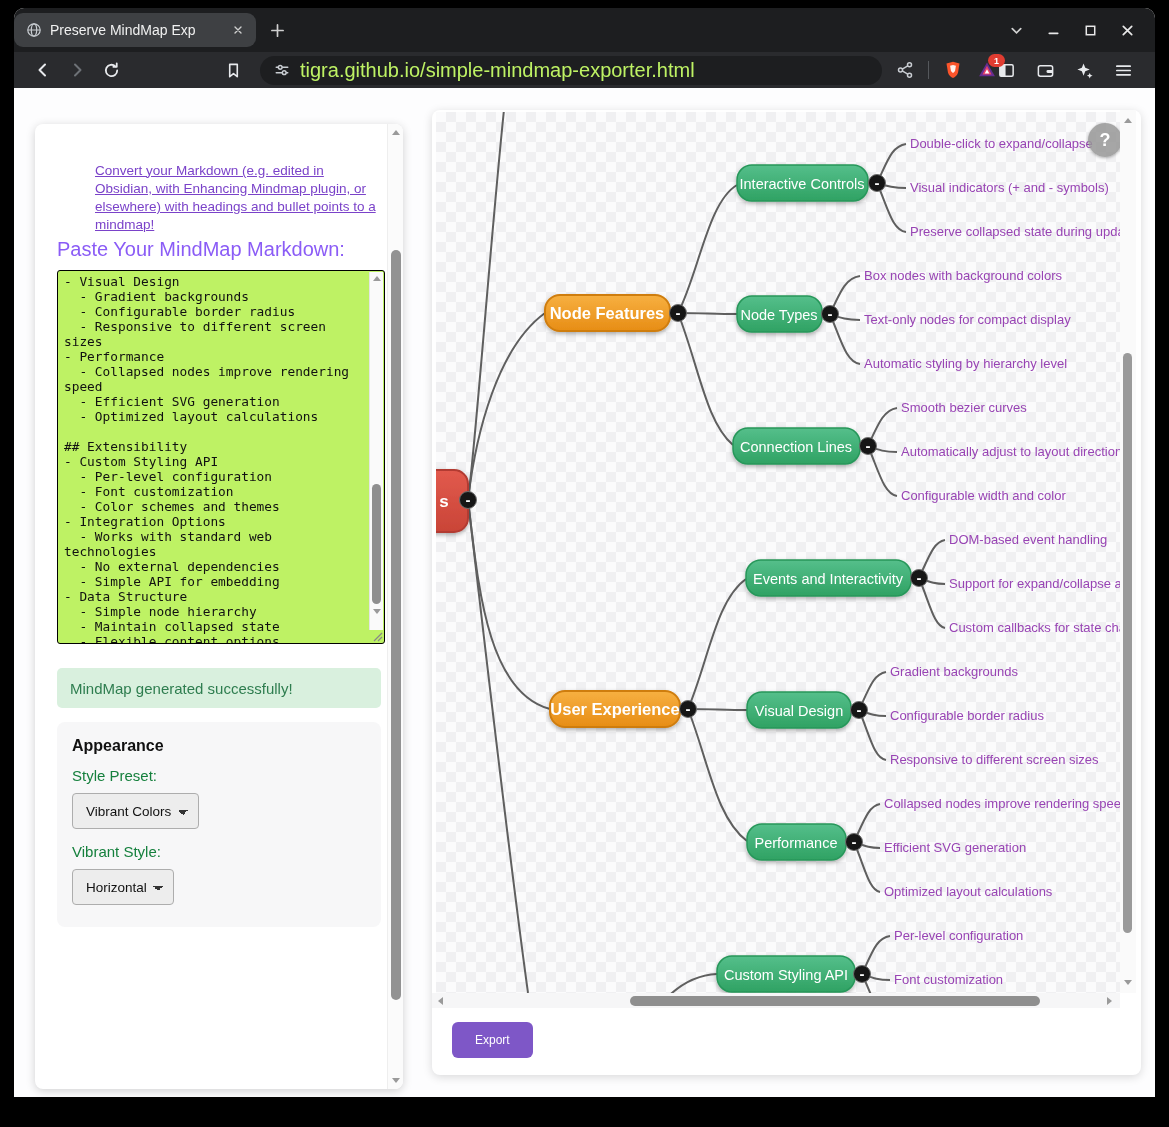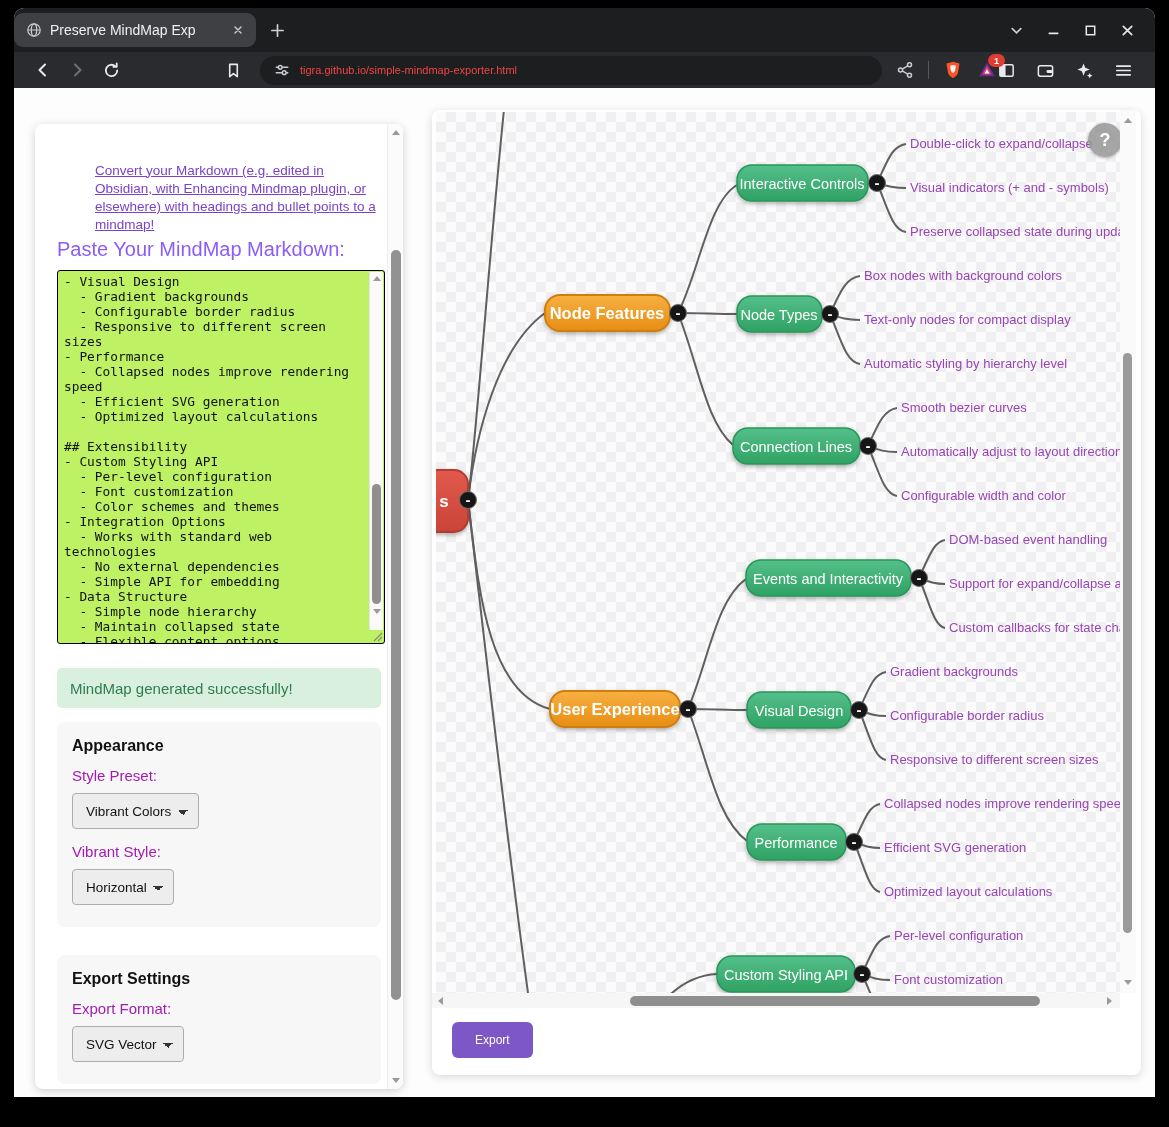--- a/index.html
+++ b/index.html
@@ -17,21 +17,21 @@
   .tab .close{margin-left:auto;}
   .newtab{margin-left:14px;}
   .win-controls{margin-left:auto;display:flex;align-items:center;gap:22px;padding-right:20px;}
   .icon{display:inline-flex;align-items:center;justify-content:center;}
   .icon svg{display:block;}
   
   .addressbar{position:absolute;left:0;top:44px;width:100%;height:36px;background:#2a2b2e;
               display:flex;align-items:center;color:#e8eaed;}
   .nav-group{display:flex;align-items:center;gap:16px;padding-left:20px;}
   .urlbox{display:flex;align-items:center;gap:10px;background:#1d1e20;border-radius:15px;
-          height:29px;margin-left:18px;width:598px;padding:0 14px;font-size:11px;color:#ef4444;}
+          height:29px;margin-left:18px;width:598px;padding:0 14px;font-size:20px;color:#bef264;}
   .after-url{display:flex;align-items:center;gap:14px;margin-left:14px;}
   .divider{width:1px;height:18px;background:#55585c;}
   .rewards-wrap{position:relative;}
   .badge{position:absolute;top:-6px;right:-8px;background:#e03c31;color:#fff;border-radius:8px;
          min-width:13px;height:13px;font-size:9px;display:flex;align-items:center;justify-content:center;
          padding:0 2px;font-weight:bold;}
   .right-icons{margin-left:auto;display:flex;align-items:center;gap:20px;padding-right:22px;}
   
   .content{position:absolute;left:0;top:80px;width:100%;height:1009px;background:#fdfdfe;}
   .left-card{position:absolute;left:21px;top:36px;width:368px;height:965px;background:#fff;
@@ -47,21 +47,21 @@
                 border-left:1px solid #e4e4e4;}
   .fake-vscroll .thumb{position:absolute;left:2px;top:212px;width:9px;height:120px;background:#8f8f8f;border-radius:5px;}
   .arr{width:0;height:0;border-left:4px solid transparent;border-right:4px solid transparent;position:absolute;left:2.5px;}
   .arr.up{border-bottom:5px solid #9a9a9a;top:4px;}
   .arr.down{border-top:5px solid #9a9a9a;bottom:16px;}
   .resize-corner{position:absolute;right:2px;bottom:2px;}
   .alert{position:absolute;left:22px;top:544px;width:324px;height:40px;background:#d9f0de;border-radius:5px;
          color:#2e7d4f;font-size:15px;display:flex;align-items:center;padding-left:13px;box-sizing:border-box;}
   .panel-box{position:absolute;left:22px;width:324px;background:#f7f7f8;border-radius:8px;box-sizing:border-box;padding:15px;}
   .panel-box h3{margin:0 0 12px 0;font-size:16px;color:#111;}
-  .panel-box label{display:block;font-size:15px;color:#a21caf;margin-bottom:9px;}
+  .panel-box label{display:block;font-size:15px;color:#15803d;margin-bottom:9px;}
   .sel{appearance:none;-webkit-appearance:none;background:#ededed;border:1px solid #adadad;border-radius:4px;
        height:36px;font-size:13.5px;color:#111;padding:0 26px 0 13px;font-family:"Liberation Sans",sans-serif;
        background-image:linear-gradient(45deg,transparent 50%,#333 50%),linear-gradient(135deg,#333 50%,transparent 50%);
        background-position:calc(100% - 15px) 16px,calc(100% - 10px) 16px;background-size:5px 5px,5px 5px;background-repeat:no-repeat;}
   .box-appearance{top:598px;height:205px;}
   .box-export{top:831px;height:129px;}
   .sel-gap{margin-bottom:14px;}
   .card-scrollbar{position:absolute;right:0;top:0;width:15px;height:965px;background:#fbfbfb;border-left:1px solid #eee;}
   .card-scrollbar .thumb{position:absolute;left:2.5px;top:126px;width:10px;height:750px;background:#929292;border-radius:6px;}
   .card-scrollbar .arr{left:3.5px;}
@@ -280,27 +280,20 @@
         <label>Style Preset:</label>
         <select class="sel sel-gap">
           <option>Vibrant Colors</option>
         </select>
         <label>Vibrant Style:</label>
         <select class="sel">
           <option>Horizontal</option>
         </select>
       </div>
 
-      <div class="panel-box box-export">
-        <h3>Export Settings</h3>
-        <label>Export Format:</label>
-        <select class="sel">
-          <option>SVG Vector</option>
-        </select>
-      </div>
 
       <div class="card-scrollbar">
         <span class="arr up"></span>
         <span class="thumb"></span>
         <span class="arr down"></span>
       </div>
     </div>
 
     <div class="right-panel">
       <div class="viewport">

